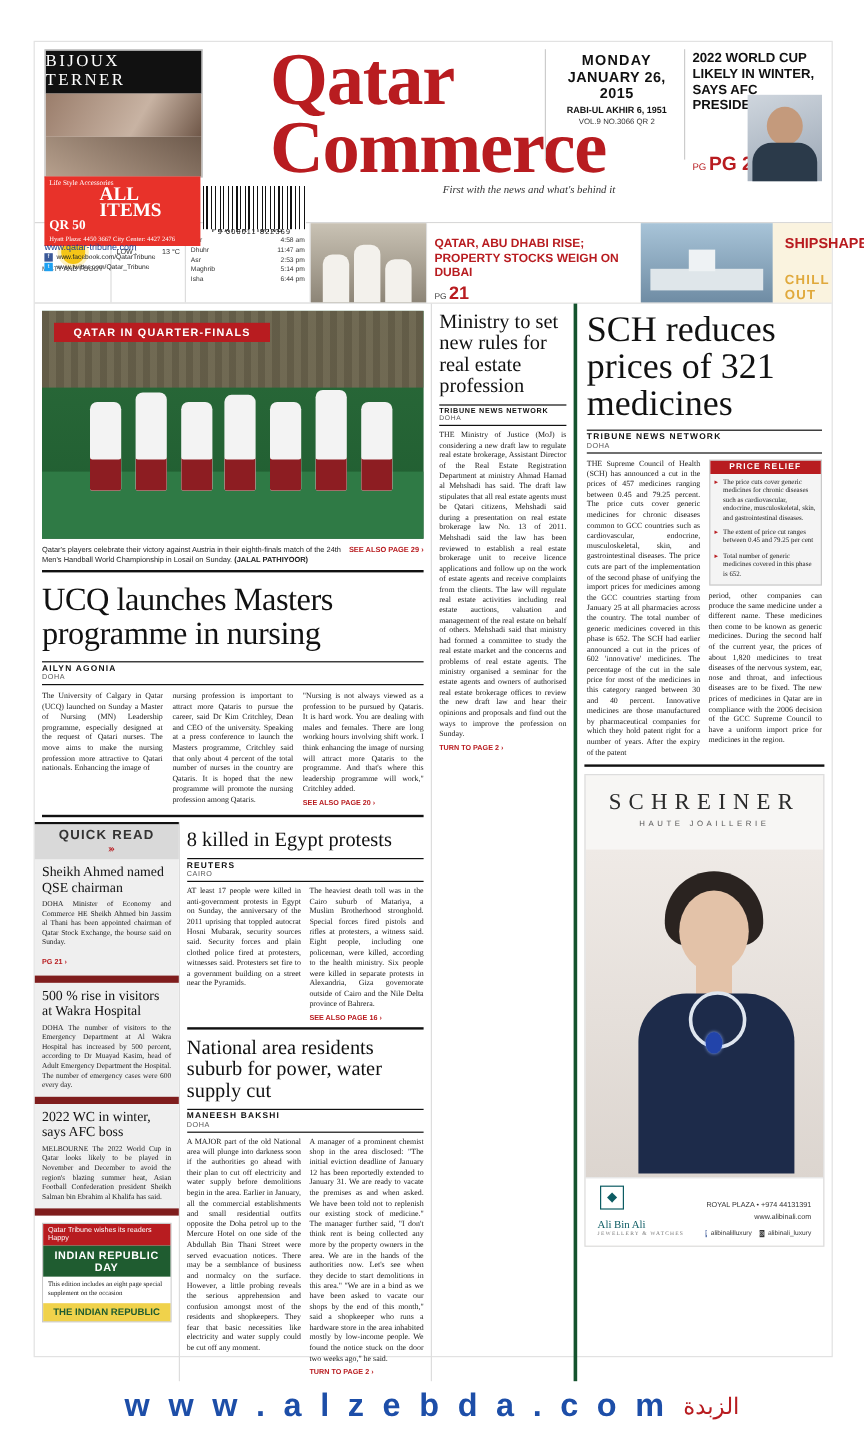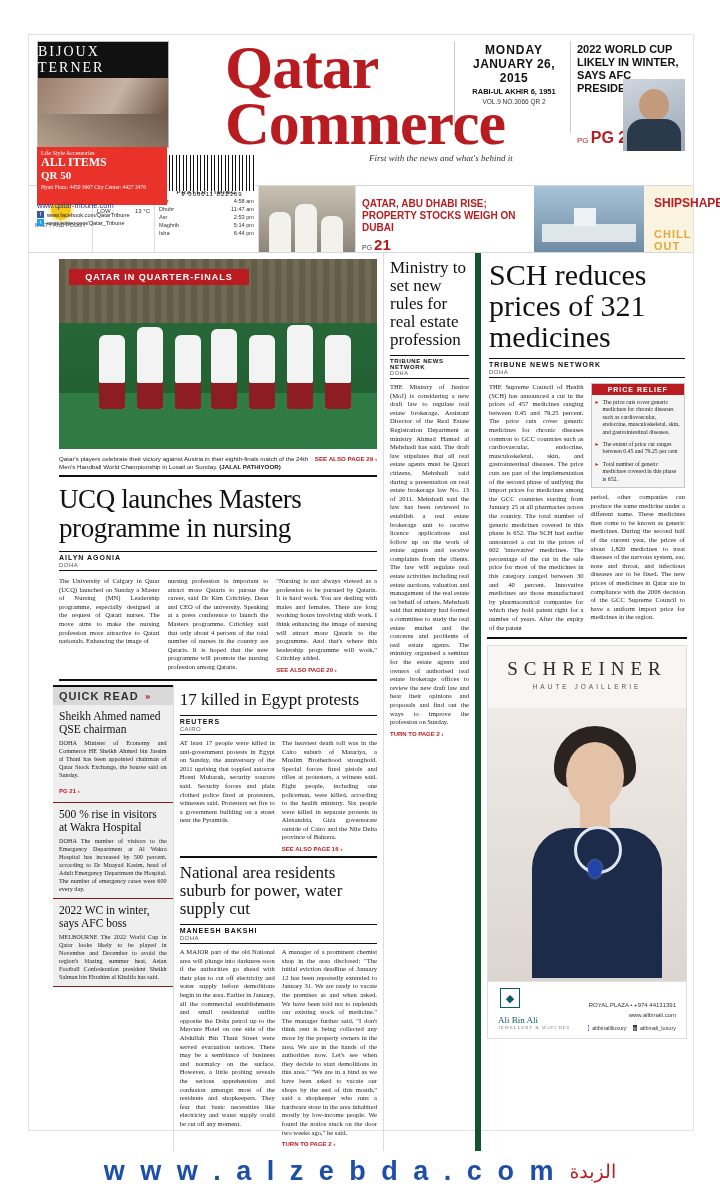--- a/index.html
+++ b/index.html
@@ -6,21 +6,21 @@
   body{width:720px;height:1193px;font-family:"Liberation Serif",serif;color:#111;overflow:hidden;}
   .page{position:relative;width:720px;height:1193px;background:#fff;}
   .paper{position:absolute;left:28px;top:34px;width:664px;height:1095px;background:#fff;border:1px solid #e2e2e2;}
   
   .mast{position:relative;height:150px;border-bottom:1px solid #d8d8d8;}
   .adbox{position:absolute;left:8px;top:6px;width:130px;height:105px;border:1px solid #bbb;background:#fff;overflow:hidden;}
   .adbox .brand{height:36px;background:#111;color:#fff;display:flex;align-items:center;justify-content:center;font-family:"Liberation Serif",serif;font-size:14px;letter-spacing:2px;}
   .adbox .ph{height:36px;background:linear-gradient(120deg,#9a7d6b,#c8b3a3 60%,#6e5647);}
   .adred{position:absolute;left:8px;top:112px;width:130px;height:58px;background:#e8322a;color:#fff;padding:3px 4px;box-sizing:border-box;}
   .adred .l1{font-size:6px;}
-  .adred .l2{font-size:12px;font-weight:bold;line-height:13px;}
+  .adred .l2{font-size:16px;font-weight:bold;line-height:13px;margin-left:42px;}
   .adred .l3{font-size:11px;font-weight:bold;}
   .adred .l4{font-size:5.5px;line-height:7px;margin-top:3px;}
   .weburl{position:absolute;left:8px;top:166px;width:130px;font-size:7.5px;color:#1a3f8f;font-family:"Liberation Sans",sans-serif;}
   .social{position:absolute;left:8px;top:176px;width:132px;font-size:5.6px;font-family:"Liberation Sans",sans-serif;color:#222;}
   .social div{display:flex;align-items:center;margin-bottom:1px;}
   .sicon{width:7px;height:7px;background:#3b5998;color:#fff;font-size:5px;line-height:7px;text-align:center;margin-right:3px;}
   .sicon.tw{background:#1da1f2;}
   .barcode{position:absolute;left:140px;top:120px;width:86px;height:48px;}
   .barcode .bars{height:36px;background:repeating-linear-gradient(90deg,#111 0 1px,#fff 1px 3px,#111 3px 4px,#fff 4px 7px);}
   .barcode .num{font-size:6px;font-family:"Liberation Sans",sans-serif;text-align:center;letter-spacing:1px;}
@@ -64,23 +64,23 @@
   .qheadline{position:absolute;left:6px;top:12px;width:168px;font-family:"Liberation Sans",sans-serif;font-weight:bold;font-size:10px;line-height:12px;color:#b81c20;}
   .qpg{position:absolute;left:6px;top:50px;font-size:7px;font-family:"Liberation Sans",sans-serif;color:#444;}
   .qpg b{font-size:15px;color:#b81c20;text-align:right;}
   .shipimg{position:absolute;left:178px;top:0;width:110px;height:66px;background:linear-gradient(#a8c4d8,#6f8ca4);}
   .shipimg .hull{position:absolute;left:8px;bottom:10px;width:94px;height:18px;background:#dfe6ea;}
   .shipimg .tower{position:absolute;left:40px;bottom:26px;width:22px;height:18px;background:#eef2f4;}
   .ship{position:absolute;left:288px;top:0;right:0;height:66px;background:#faf3df;}
   .ship .h{position:absolute;left:10px;top:10px;font-family:"Liberation Sans",sans-serif;font-weight:bold;font-size:12px;color:#b81c20;}
   .ship .s{position:absolute;left:10px;top:42px;font-family:"Liberation Sans",sans-serif;font-weight:bold;font-size:11px;color:#e0a93c;letter-spacing:1px;}
   
-  .main{display:flex;margin-left:24px;}
+  .main{display:flex;}
   .col-left{width:330px;border-right:1px solid #ddd;}
-  .col-mid{width:120px;border-right:6px solid #14532d;}
+  .col-mid{width:120px;border-right:3px solid #14532d;}
   .col-right{width:212px;}
   .photo{position:relative;height:190px;background:linear-gradient(#2b6b3a,#1f5c30);margin:6px;overflow:hidden;}
   .photo .crowd{position:absolute;left:0;top:0;right:0;height:64px;background:repeating-linear-gradient(90deg,#6d5a4a 0 6px,#7d6a58 6px 12px);opacity:.85;}
   .photo .floor{position:absolute;left:0;bottom:0;right:0;height:56px;background:#2f7a45;}
   .photo .banner{position:absolute;left:10px;top:10px;width:180px;height:16px;background:#b81c20;color:#fff;font-family:"Liberation Sans",sans-serif;font-weight:bold;font-size:9px;letter-spacing:1px;text-align:center;line-height:16px;}
   .ply{position:absolute;bottom:40px;width:26px;height:74px;background:#f3f3f3;border-radius:6px 6px 2px 2px;box-shadow:inset 0 -26px 0 #8d1d22;}
   .capt{margin:0 6px;font-size:6.2px;font-family:"Liberation Sans",sans-serif;color:#222;line-height:8px;padding-bottom:4px;border-bottom:2px solid #111;}
   .capt b{font-weight:bold;}
   .capt .see{float:right;color:#b81c20;font-weight:bold;}
   h1.big{margin:8px 6px 2px;font-size:27px;line-height:29px;font-weight:normal;font-family:"Liberation Serif",serif;letter-spacing:-.4px;}
@@ -94,24 +94,24 @@
   
   .midpad{padding:6px;}
   h2.mid{font-size:17px;line-height:18px;font-weight:normal;margin:0 0 6px;}
   .tnn{font-family:"Liberation Sans",sans-serif;font-size:6px;font-weight:bold;letter-spacing:.6px;border-top:1px solid #111;border-bottom:1px solid #111;padding:2px 0;margin-bottom:4px;}
   .tnn .d{font-weight:normal;font-size:5.6px;color:#555;}
   .turn{color:#b81c20;font-family:"Liberation Sans",sans-serif;font-weight:bold;font-size:6px;margin-top:4px;}
   
   h1.sch{font-size:30px;line-height:31px;margin:6px 8px 4px;font-weight:normal;}
   
   .qr{background:#efefef;border-top:2px solid #111;}
-  .qrhd{display:flex;align-items:center;background:#d9d9d9;padding:3px 6px;}
+  .qrhd{display:flex;align-items:center;background:#d9d9d9;padding:3px 6px;flex-direction:column;}
   .qrhd .t{font-family:"Liberation Sans",sans-serif;font-weight:bold;font-size:11px;letter-spacing:1px;color:#333;}
   .qrhd .arrows{margin-left:6px;color:#b81c20;font-size:10px;letter-spacing:-2px;}
-  .qritem{padding:5px 6px;border-bottom:1px solid #7f1d1d;}
+  .qritem{padding:5px 6px;border-bottom:6px solid #7f1d1d;}
   .qritem h3{margin:0 0 3px;font-size:11.5px;line-height:13px;font-weight:normal;}
   .qritem p{margin:0;font-size:6.2px;line-height:8px;text-align:justify;color:#222;}
   .qritem .pg{color:#b81c20;font-family:"Liberation Sans",sans-serif;font-weight:bold;font-size:6px;}
   .greet{margin:6px;border:1px solid #c9c9c9;}
   .greet .g1{background:#b81c20;color:#fff;font-size:6px;font-family:"Liberation Sans",sans-serif;padding:3px 4px;}
   .greet .g2{background:#1f5c30;color:#fff;font-family:"Liberation Sans",sans-serif;font-weight:bold;font-size:9px;text-align:center;padding:3px;letter-spacing:.5px;}
   .greet .g3{background:#fff;font-size:5.6px;line-height:7px;padding:4px;color:#222;}
   .greet .g4{background:#f0d24b;font-family:"Liberation Sans",sans-serif;font-weight:bold;font-size:8px;text-align:center;padding:3px;color:#1f5c30;}
   
   .ad{margin:6px;border:1px solid #ddd;background:#f7f6f4;position:relative;height:392px;overflow:hidden;}
@@ -320,24 +320,30 @@
               </div>
               <div class="qritem">
                 <h3>500 % rise in visitors at Wakra Hospital</h3>
                 <p>DOHA The number of visitors to the Emergency Department at Al Wakra Hospital has increased by 500 percent, according to Dr Muayad Kasim, head of Adult Emergency Department the Hospital. The number of emergency cases were 600 every day.</p>
               </div>
               <div class="qritem">
                 <h3>2022 WC in winter, says AFC boss</h3>
                 <p>MELBOURNE The 2022 World Cup in Qatar looks likely to be played in November and December to avoid the region's blazing summer heat, Asian Football Confederation president Sheikh Salman bin Ebrahim al Khalifa has said.</p>
               </div>
             </div>
+            <div class="greet">
+              <div class="g1">Qatar Tribune wishes its readers Happy</div>
+              <div class="g2">INDIAN REPUBLIC DAY</div>
+              <div class="g3">This edition includes an eight page special supplement on the occasion</div>
+              <div class="g4">THE INDIAN REPUBLIC</div>
+            </div>
           </div>
 
           <div class="rc">
-            <h2 class="st">17 killed in Egypt protests</h2>
+            <h2 class="st">8 killed in Egypt protests</h2>
             <div class="byline" style="margin:4px 6px 0;">
               <div>REUTERS</div>
               <div class="d">CAIRO</div>
             </div>
             <div class="smallcols">
               <div class="c txt">AT least 17 people were killed in anti-government protests in Egypt on Sunday, the anniversary of the 2011 uprising that toppled autocrat Hosni Mubarak, security sources said.
 
 Security forces and plain clothed police fired at protesters, witnesses said. Protesters set fire to a government building on a street near the Pyramids.</div>
               <div class="c">
                 <div class="txt">The heaviest death toll was in the Cairo suburb of Matariya, a Muslim Brotherhood stronghold. Special forces fired pistols and rifles at protesters, a witness said. Eight people, including one policeman, were killed, according to the health ministry.

